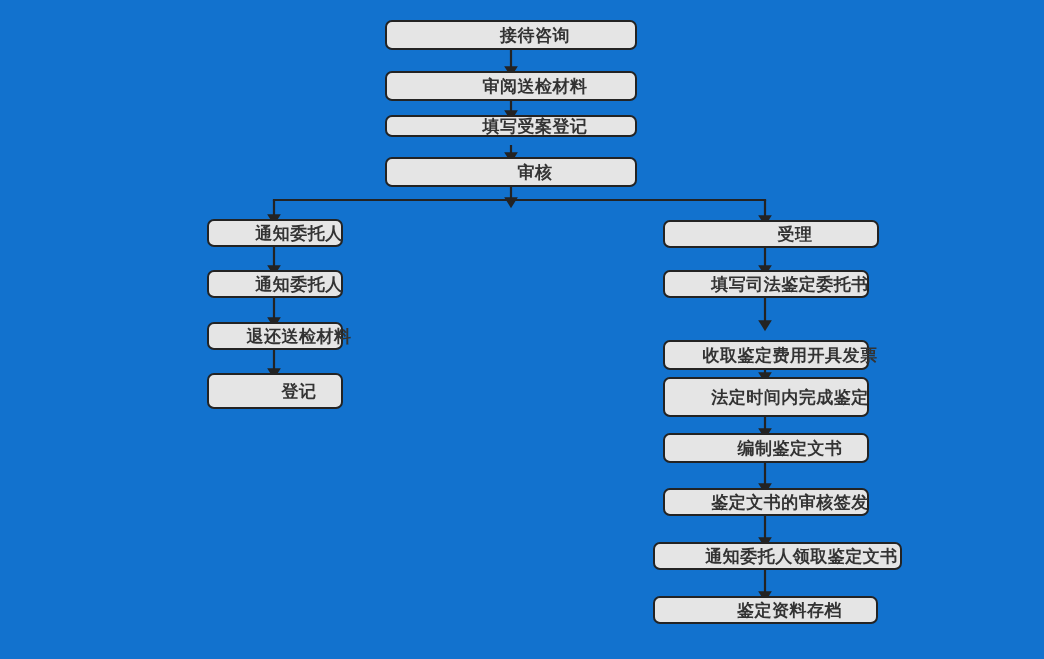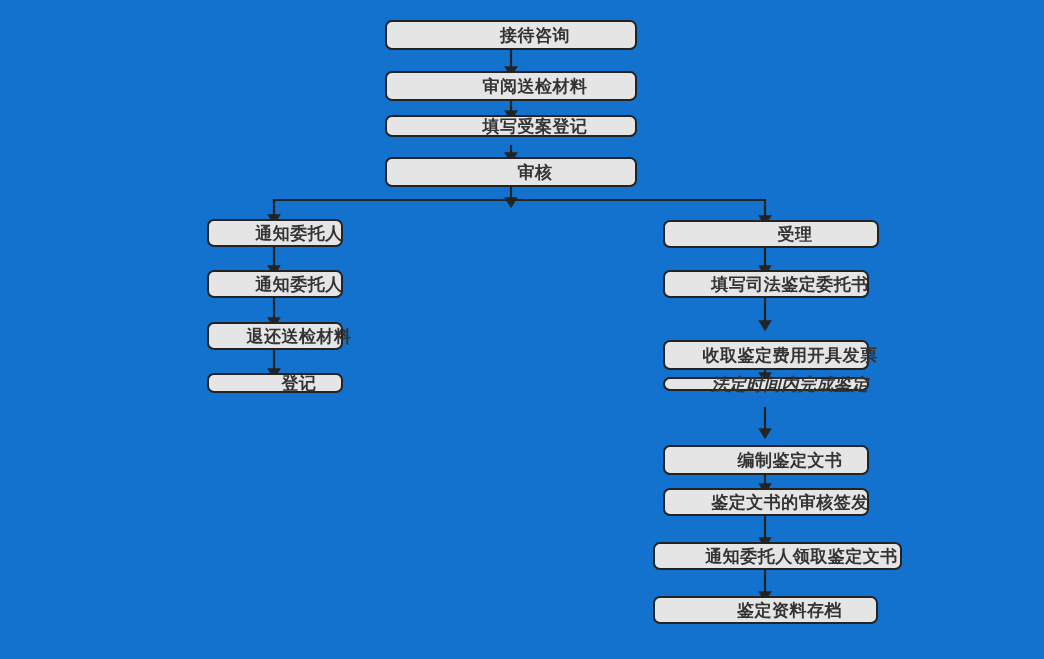--- a/index.html
+++ b/index.html
@@ -79,24 +79,24 @@
   </svg>
 
   <div id="node-layer">
       <div class="node" style="left: 385px; top: 20px; width: 252px; height: 30px;">接待咨询</div>
       <div class="node" style="left: 385px; top: 71px; width: 252px; height: 30px;">审阅送检材料</div>
       <div class="node" style="left: 385px; top: 115px; width: 252px; height: 22px;">填写受案登记</div>
       <div class="node" style="left: 385px; top: 157px; width: 252px; height: 30px;">审核</div>
       <div class="node" style="left: 207px; top: 219px; width: 136px; height: 28px;">通知委托人</div>
       <div class="node" style="left: 207px; top: 270px; width: 136px; height: 28px;">通知委托人</div>
       <div class="node" style="left: 207px; top: 322px; width: 136px; height: 28px;">退还送检材料</div>
-      <div class="node" style="left: 207px; top: 373px; width: 136px; height: 20px;">登记</div>
+      <div class="node" style="left: 207px; top: 373px; width: 136px; height: 36px;">登记</div>
       <div class="node" style="left: 663px; top: 220px; width: 216px; height: 28px;">受理</div>
       <div class="node" style="left: 663px; top: 270px; width: 206px; height: 28px;">填写司法鉴定委托书</div>
       <div class="node" style="left: 663px; top: 340px; width: 206px; height: 30px;">收取鉴定费用开具发票</div>
-      <div class="node" style="left: 663px; top: 377px; width: 206px; height: 14px; font-style: italic;">法定时间内完成鉴定</div>
-      <div class="node" style="left: 663px; top: 433px; width: 206px; height: 30px; margin-top: 12px;">编制鉴定文书</div>
+      <div class="node" style="left: 663px; top: 377px; width: 206px; height: 40px;">法定时间内完成鉴定</div>
+      <div class="node" style="left: 663px; top: 433px; width: 206px; height: 30px;">编制鉴定文书</div>
       <div class="node" style="left: 663px; top: 488px; width: 206px; height: 28px;">鉴定文书的审核签发</div>
       <div class="node" style="left: 653px; top: 542px; width: 249px; height: 28px;">通知委托人领取鉴定文书</div>
       <div class="node" style="left: 653px; top: 596px; width: 225px; height: 28px;">鉴定资料存档</div>
     </div>
 
 </div>
 
 </body></html>

